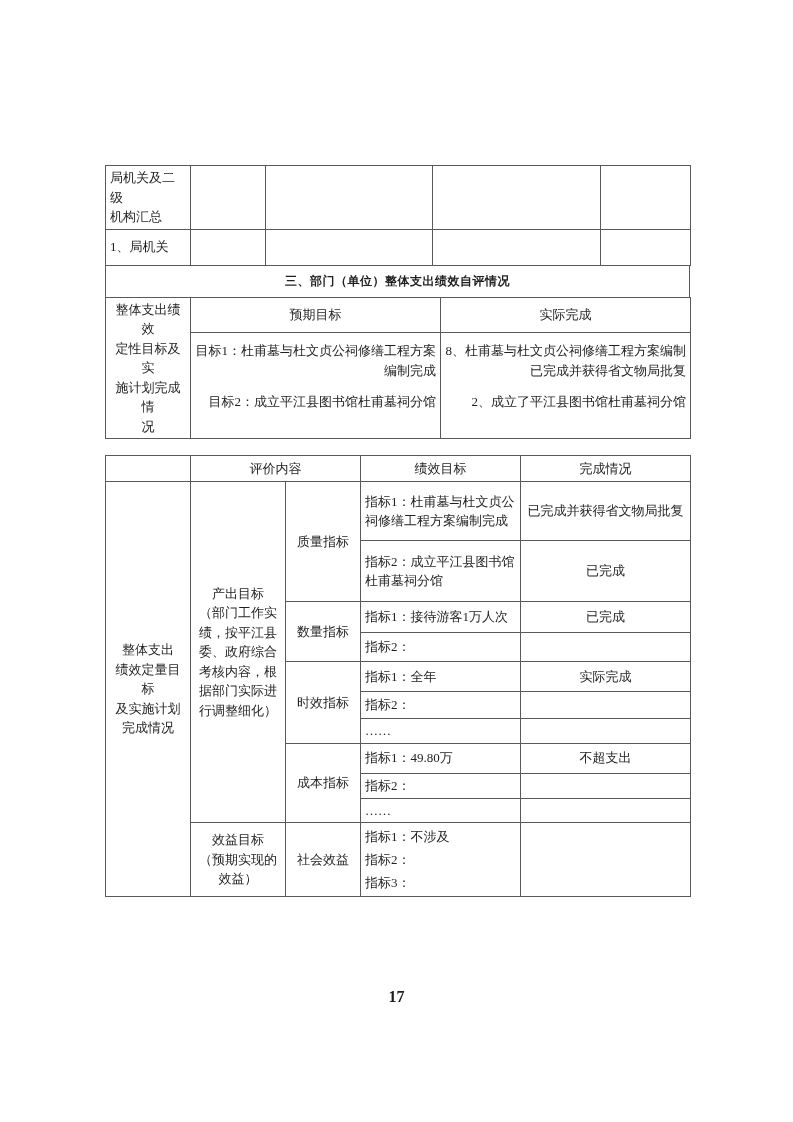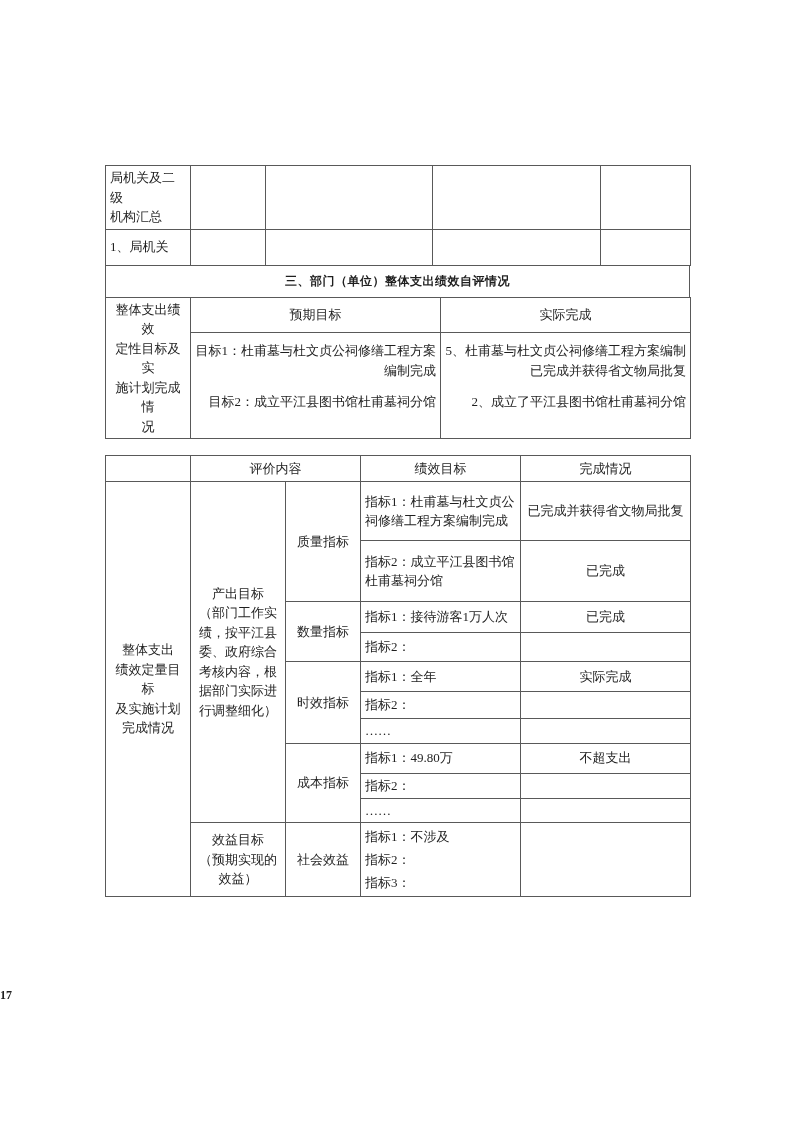--- a/index.html
+++ b/index.html
@@ -40,22 +40,22 @@
   }
   .t2 { margin-top: -1px; }
   .t3 { margin-top: 16px; }
   .goals { vertical-align: middle; }
   .goals p { margin: 0 0 12px 0; text-align: right; }
   .goals p:last-child { margin-bottom: 18px; }
   .benefit-lines div { line-height: 23px; }
   .page-number {
     position: absolute;
     top: 988px; left: 0; width: 100%;
-    text-align: left;
-    font-size: 12px;
+    text-align: center;
+    font-size: 16px;
     font-weight: bold;
   }
 </style>
 </head>
 <body>
 
 <div class="page">
   <div class="content">
 
     <table class="tbl t1">
@@ -101,21 +101,21 @@
 况</td>
           <td class="c">预期目标</td>
           <td class="c">实际完成</td>
         </tr>
         <tr style="height:98px">
           <td class="l goals">
             <p>目标1：杜甫墓与杜文贞公祠修缮工程方案编制完成</p>
             <p>目标2：成立平江县图书馆杜甫墓祠分馆</p>
           </td>
           <td class="l goals">
-            <p>5、杜甫墓与杜文贞公祠修缮工程方案编制已完成并获得省文物局批复</p>
+            <p>8、杜甫墓与杜文贞公祠修缮工程方案编制已完成并获得省文物局批复</p>
             <p>2、成立了平江县图书馆杜甫墓祠分馆</p>
           </td>
         </tr>
       </tbody>
     </table>
 
     <table class="tbl t3">
       <colgroup>
         <col style="width:85px">
           <col style="width:95px">

